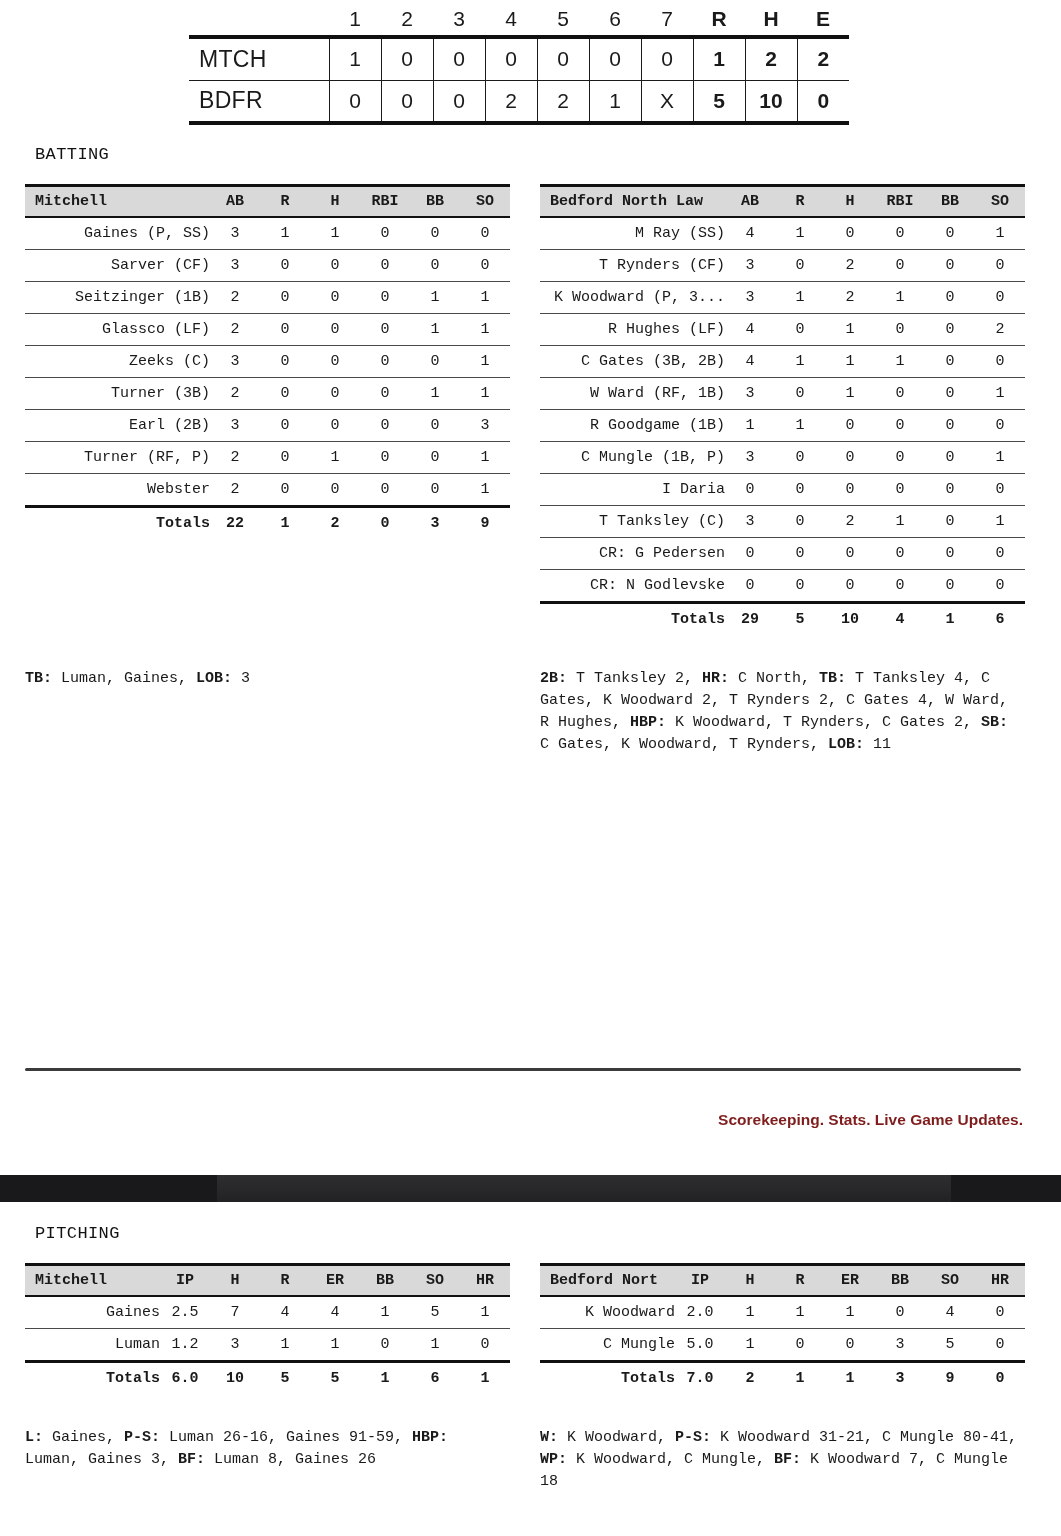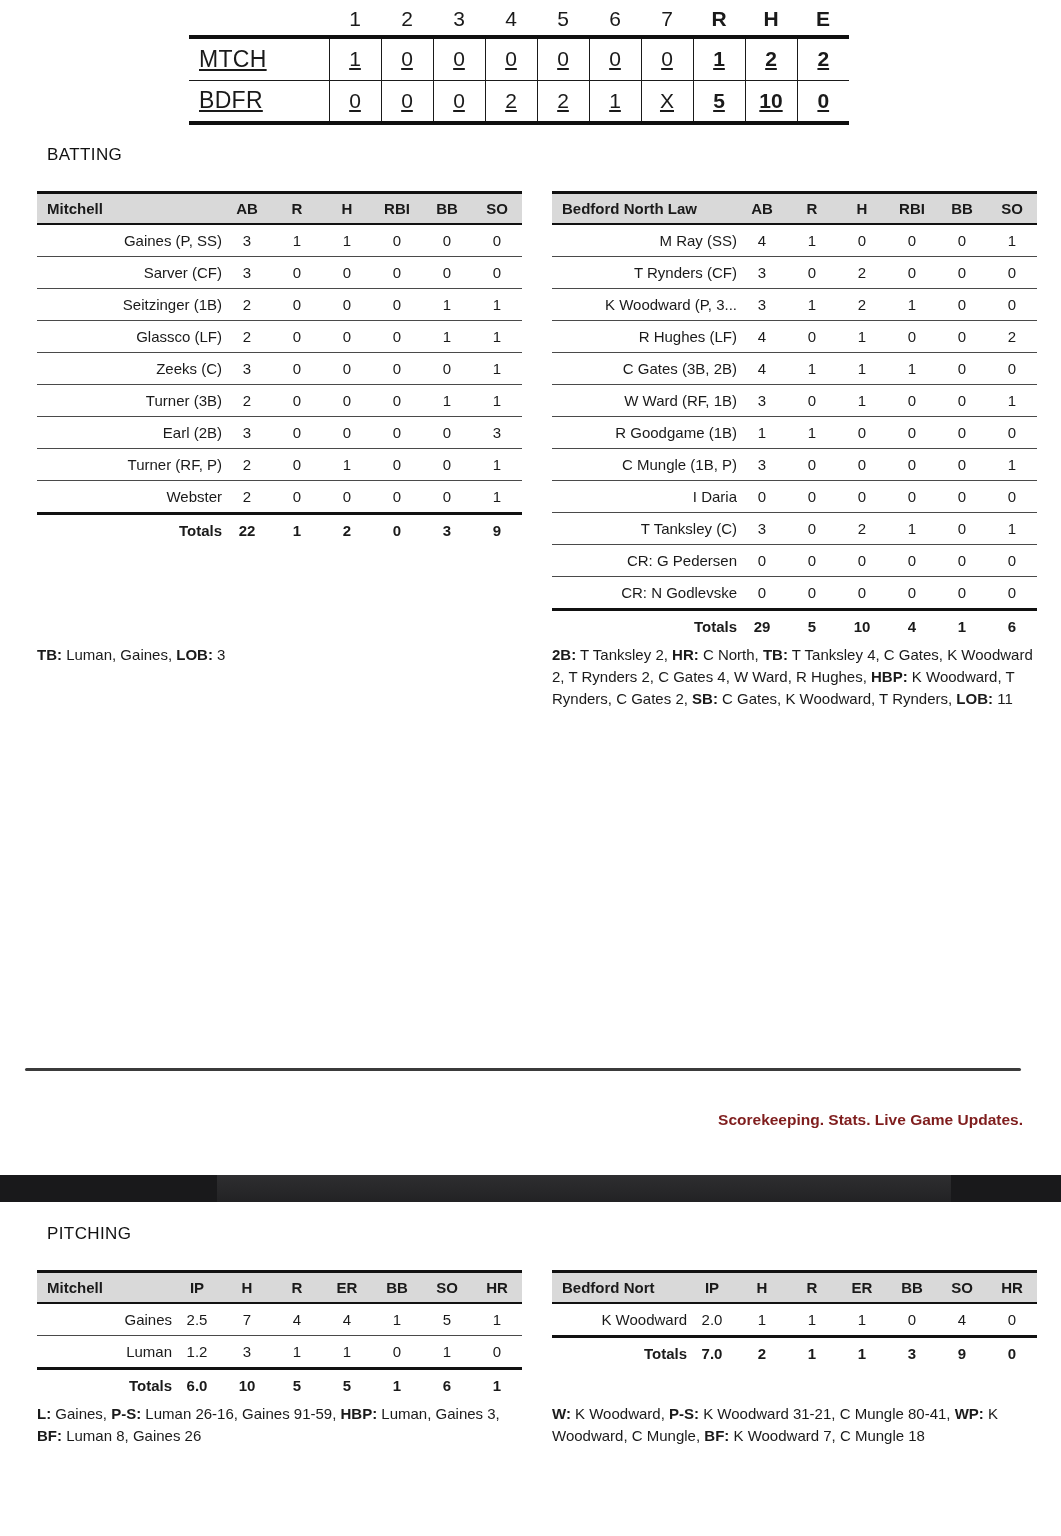--- a/index.html
+++ b/index.html
@@ -22,38 +22,38 @@
     font-size: 21px; height: 35px; vertical-align: middle;
   }
   table.linescore thead td.rhe { font-weight: 700; }
   table.linescore tbody {
     border-top: 4px solid #101010;
     border-bottom: 4px solid #101010;
   }
   table.linescore tbody td {
     border-left: 1.5px solid #1a1a1a;
     text-align: center; vertical-align: middle;
-    font-size: 21px; height: 43px; text-decoration: underline;
+    font-size: 21px; height: 43px;
   }
   table.linescore tbody td.team {
     border-left: none; text-align: left;
     font-size: 23px; padding-left: 10px; letter-spacing: 0.3px;
   }
   table.linescore tbody tr + tr td { border-top: 1.5px solid #1a1a1a; }
   table.linescore tbody td.rhe { font-weight: 700; }
 
   
-  .section { position: absolute; left: 12px; width: 844px; }
+  .section { position: absolute; left: 0; width: 844px; font-family: Liberation Mono, monospace; }
   #batting-section { top: 145px; }
   #pitching-section { top: 1224px; }
   .section-title {
     font-size: 17px; font-weight: 400; color: #111;
     letter-spacing: 0.4px; padding-left: 35px; line-height: 20px;
   }
-  .cols { display: flex; gap: 30px; padding: 0 25px; margin-top: 26px; align-items: flex-start; }
+  .cols { display: flex; gap: 30px; padding: 0 25px; margin-top: 19px; align-items: flex-start; }
   .col { width: 485px; flex: 0 0 485px; }
 
   
   table.stat-table { width: 485px; border-collapse: collapse; table-layout: fixed; font-size: 15px; }
   table.stat-table col.name-col-batting { width: 185px; }
   table.stat-table col.name-col-pitching { width: 135px; }
   table.stat-table col.stat-col { width: 50px; }
   table.stat-table th {
     background: var(--header-bg, #d9d9d9);
     border-top: 3px solid #111;
@@ -64,21 +64,21 @@
   table.stat-table th.name { text-align: left; padding-left: 10px; white-space: nowrap; overflow: hidden; }
   table.stat-table td {
     border-bottom: 1px solid #4a4a4a;
     text-align: center; padding: 6px 0; line-height: 19px;
   }
   table.stat-table td.name { text-align: right; padding-left: 10px; white-space: nowrap; overflow: hidden; }
   table.stat-table td.name.indent { padding-left: 22px; }
   table.stat-table tr.totals td { font-weight: 700; border-top: 3px solid #111; border-bottom: none; }
 
   
-  .notes-row { display: flex; gap: 30px; padding: 0 25px; margin-top: 2px; }
+  .notes-row { display: flex; gap: 30px; padding: 0 25px; margin-top: 33px; }
   .note { width: 485px; flex: 0 0 485px; font-size: 15px; line-height: 22px; color: #1a1a1a; }
   .note b { font-weight: 700; }
 
   
   .footer-rule {
     position: absolute; top: 1068px; left: 25px;
     width: 996px; height: 3px; background: #3b3b3b; border-radius: 2px;
   }
   .tagline {
     position: absolute; top: 1111px; right: 38px;
@@ -522,20 +522,30 @@
             <tr>
               <td class="name">K Woodward</td>
               <td>2.0</td>
               <td>1</td>
               <td>1</td>
               <td>1</td>
               <td>0</td>
               <td>4</td>
               <td>0</td>
             </tr>
+            <tr>
+              <td class="name">C Mungle</td>
+              <td>5.0</td>
+              <td>1</td>
+              <td>0</td>
+              <td>0</td>
+              <td>3</td>
+              <td>5</td>
+              <td>0</td>
+            </tr>
             <tr class="totals">
               <td class="name">Totals</td>
               <td>7.0</td>
               <td>2</td>
               <td>1</td>
               <td>1</td>
               <td>3</td>
               <td>9</td>
               <td>0</td>
             </tr>

